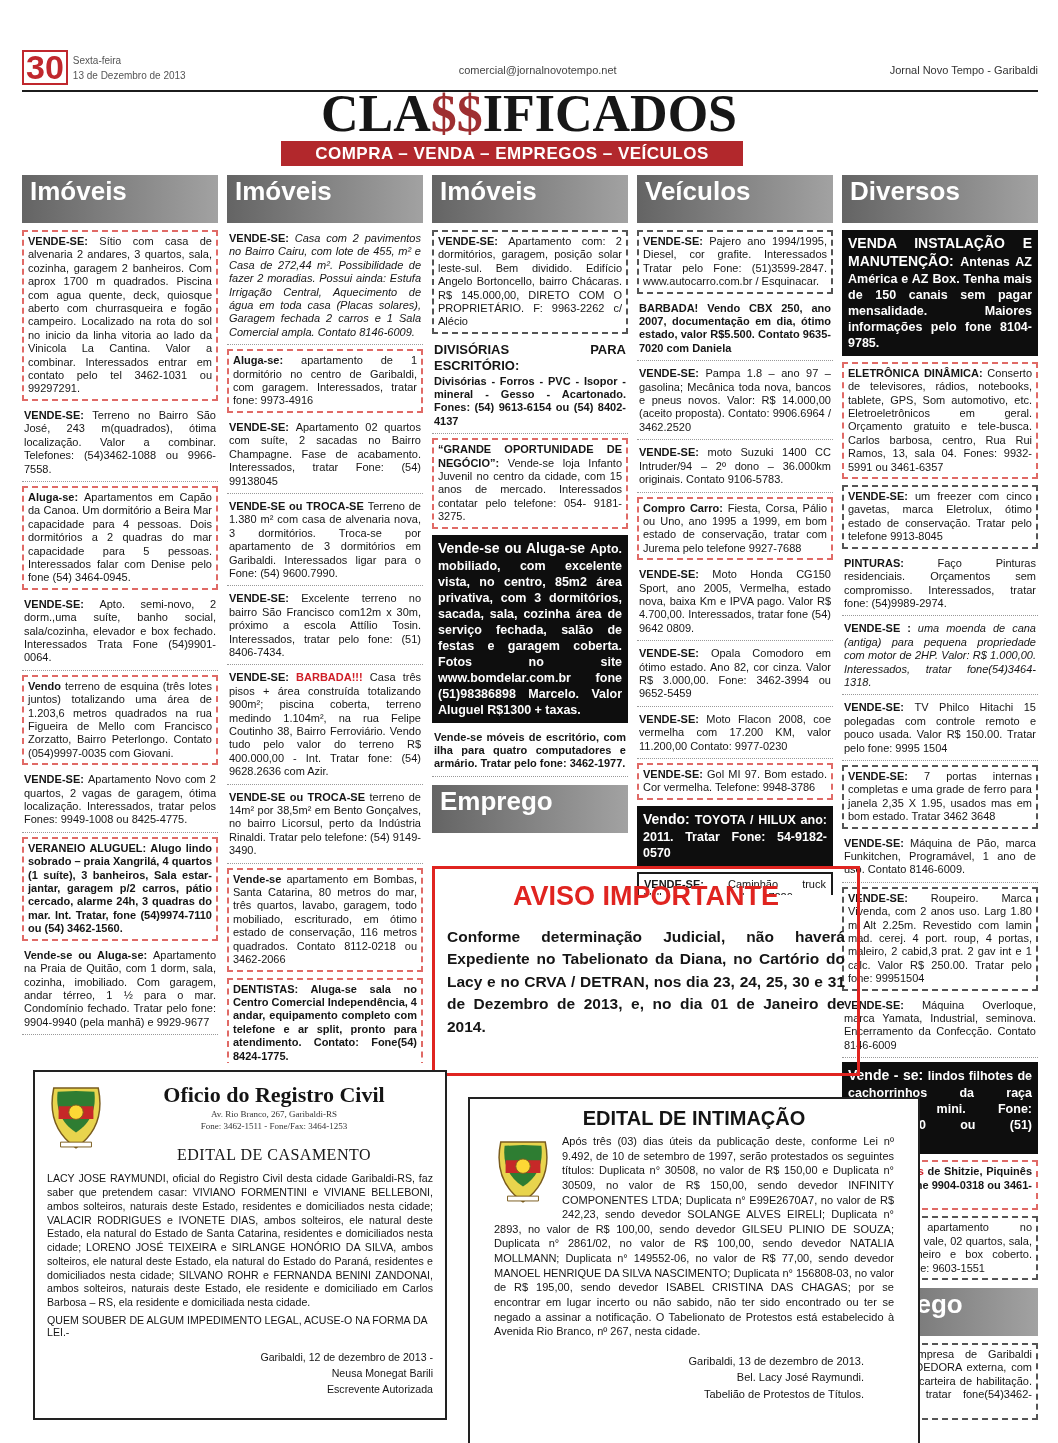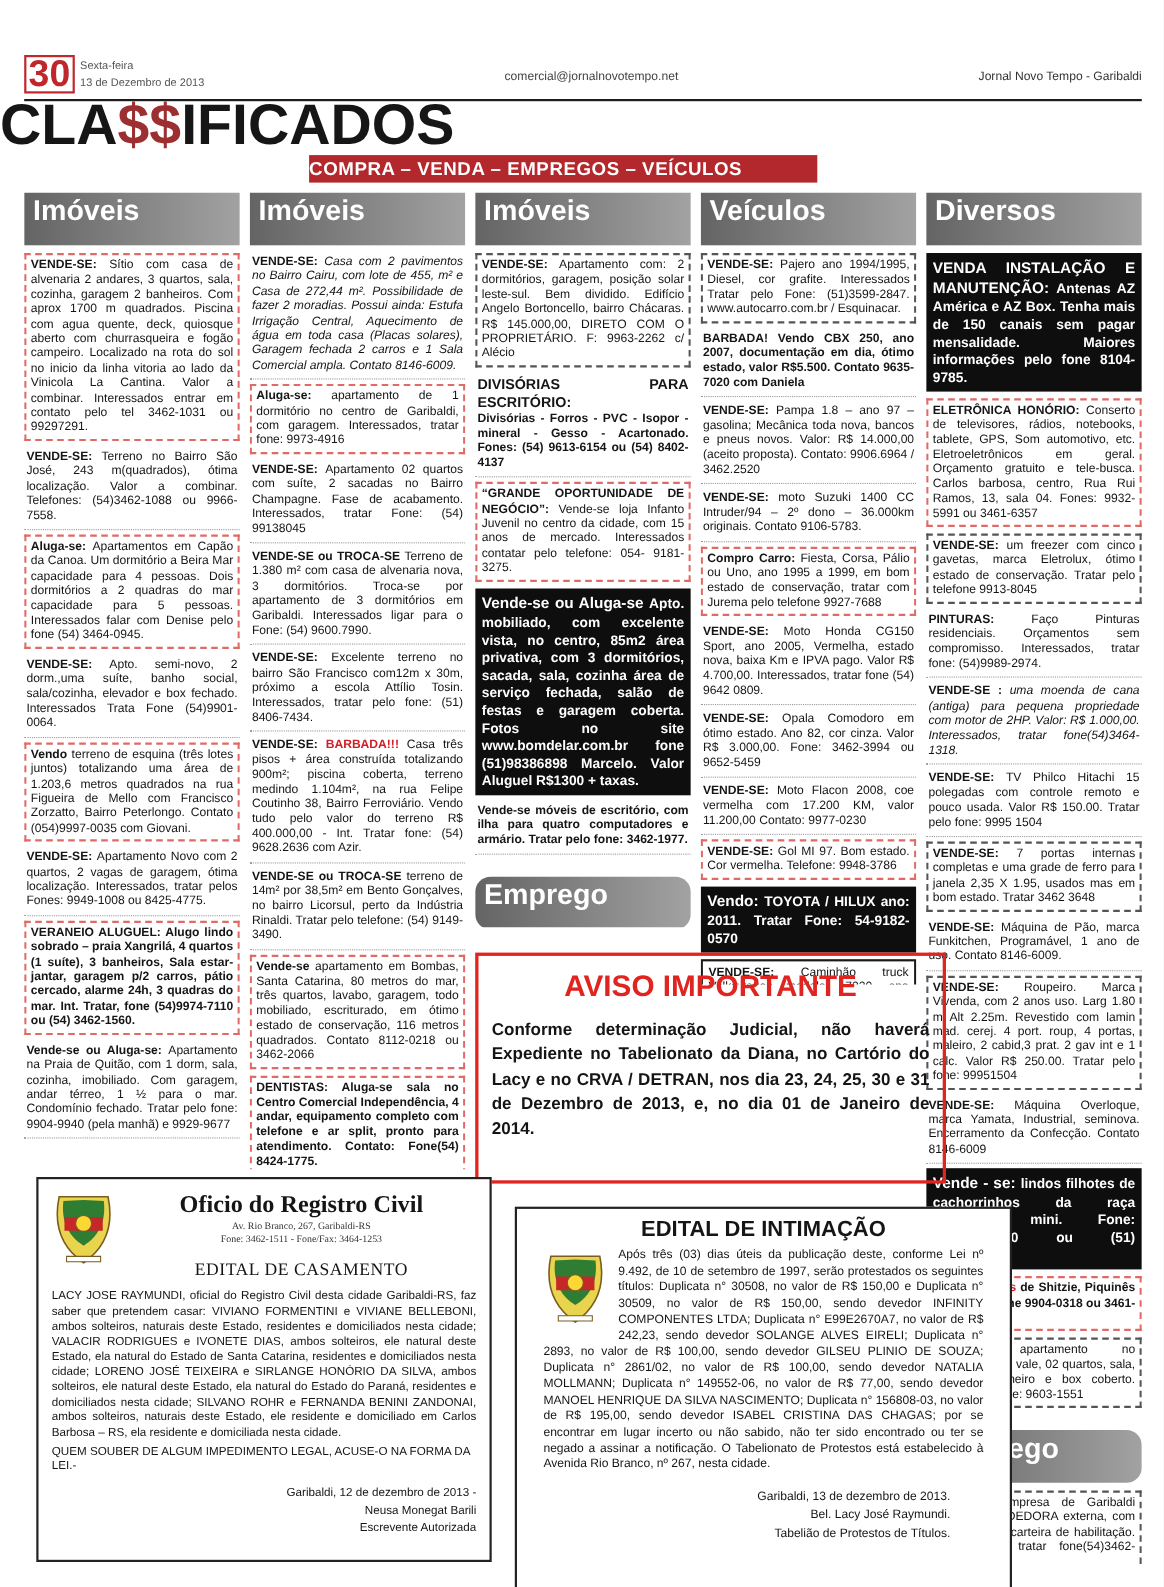--- a/index.html
+++ b/index.html
@@ -7,35 +7,35 @@
         font-family:"Liberation Sans","DejaVu Sans",sans-serif;color:#151515;overflow:hidden;}
   
   .masthead{position:absolute;left:22px;top:50px;width:1016px;height:40px;
             border-bottom:2px solid #1c1c1c;display:flex;align-items:flex-start;}
   .pageno{font-size:34px;font-weight:bold;color:#c0272d;border:2px solid #c0272d;
           line-height:0.92;padding:0 2px;margin-right:5px;}
   .dateblock{font-size:10px;color:#555;line-height:1.5;padding-top:3px;}
   .mh-center{flex:1;text-align:center;font-size:11px;color:#444;padding-top:14px;}
   .mh-right{font-size:11px;color:#333;padding-top:14px;}
   
-  .bigtitle{position:absolute;left:0;top:84px;width:100%;
-            font-size:52px;font-weight:800;letter-spacing:0px;color:#161616;}
+  .bigtitle{position:absolute;left:0;top:84px;width:100%;text-align:center;
+            font-size:52px;font-weight:800;letter-spacing:0px;color:#161616;font-family:Liberation Serif, serif;}
   .bigtitle .dd{color:#9e2f31;}
   .subbar{position:absolute;left:281px;top:141px;width:462px;height:25px;background:#b2282c;
-          color:#fff;font-weight:bold;font-size:17px;line-height:25px;letter-spacing:0.5px;}
+          color:#fff;font-weight:bold;font-size:17px;text-align:center;line-height:25px;letter-spacing:0.5px;}
   
   .col{position:absolute;top:175px;width:196px;overflow:hidden;}
   #col1{left:22px;height:893px;}
   #col2{left:227px;height:888px;}
   #col3{left:432px;height:668px;}
   #col4{left:637px;height:720px;}
   #col5{left:842px;height:1250px;}
   .col-header{background:linear-gradient(90deg,#646464,#a2a2a2);color:#fff;font-size:26px;
               font-weight:bold;padding:1px 8px 16px;margin-bottom:7px;}
-  .col-header.inner{margin-top:20px;border-radius:14px;}
+  .col-header.inner{margin-top:8px;}
   
   .ad{font-size:11px;line-height:1.22;text-align:justify;padding:2px 2px 5px;margin-bottom:4px;
       border-bottom:1px dotted #999;}
   .ad .lead{font-weight:bold;}
   .ad .red{color:#cf2028;}
   .ad-title{font-weight:bold;font-size:13px;margin-bottom:1px;}
   .ad.red-dashed{border:2px dashed #e06a66;padding:3px 4px;margin-bottom:6px;}
   .ad.black-dashed{border:2px dashed #555;padding:3px 4px;margin-bottom:6px;}
   .ad.solid{border:2px solid #1a1a1a;padding:4px 5px;margin-bottom:6px;}
   .ad.black-box{background:#0e0e0e;color:#fff;font-weight:bold;border:none;padding:5px 6px;
@@ -138,21 +138,21 @@
         <div class="ad plain"><span class="lead">VENDE-SE: </span>Moto Flacon 2008, coe vermelha com 17.200 KM, valor 11.200,00 Contato: 9977-0230</div>
         <div class="ad red-dashed"><span class="lead">VENDE-SE: </span>Gol MI 97. Bom estado. Cor vermelha. Telefone: 9948-3786</div>
         <div class="ad black-box"><span class="lead">Vendo: </span>TOYOTA / HILUX ano: 2011. Tratar Fone: 54-9182-0570</div>
         <div class="ad solid"><span class="lead">VENDE-SE: </span>Caminhão truck Volkswagen modelo 17220, ano 2000. Impecável com 11 pneus Michelin. Aceito carro na troca.  F: 9963-2262 c/ Alécio.</div>
       </div>
   </div>
   <div class="col" id="col5">
     <div class="col-header">Diversos</div>
     <div>
         <div class="ad black-box"><span class="lead">VENDA INSTALAÇÃO E MANUTENÇÃO: </span>Antenas AZ América e AZ Box. Tenha mais de 150 canais sem pagar mensalidade. Maiores informações pelo fone 8104-9785.</div>
-        <div class="ad red-dashed"><span class="lead">ELETRÔNICA HONÓRIO: </span>Conserto de televisores, rádios, notebooks, tablete, GPS, Som automotivo, etc. Eletroeletrônicos em geral. Orçamento gratuito e tele-busca. Carlos barbosa, centro, Rua Rui Ramos, 13, sala 04. Fones: 9932-5991 ou 3461-6357</div>
+        <div class="ad red-dashed"><span class="lead">ELETRÔNICA DINÂMICA: </span>Conserto de televisores, rádios, notebooks, tablete, GPS, Som automotivo, etc. Eletroeletrônicos em geral. Orçamento gratuito e tele-busca. Carlos barbosa, centro, Rua Rui Ramos, 13, sala 04. Fones: 9932-5991 ou 3461-6357</div>
         <div class="ad black-dashed"><span class="lead">VENDE-SE: </span>um freezer com cinco gavetas, marca Eletrolux, ótimo estado de conservação. Tratar pelo telefone 9913-8045</div>
         <div class="ad plain"><span class="lead">PINTURAS: </span>Faço Pinturas residenciais. Orçamentos sem compromisso. Interessados, tratar fone: (54)9989-2974.</div>
         <div class="ad plain italic"><span class="lead">VENDE-SE : </span>uma moenda de cana (antiga) para pequena propriedade com motor de 2HP. Valor: R$ 1.000,00. Interessados, tratar fone(54)3464-1318.</div>
         <div class="ad plain"><span class="lead">VENDE-SE: </span>TV Philco Hitachi 15 polegadas com controle remoto e pouco usada. Valor R$ 150.00. Tratar pelo fone: 9995 1504</div>
         <div class="ad black-dashed"><span class="lead">VENDE-SE: </span>7 portas internas completas e uma grade de ferro para janela 2,35 X 1.95, usados mas em bom estado. Tratar 3462 3648</div>
         <div class="ad plain"><span class="lead">VENDE-SE: </span>Máquina de Pão, marca Funkitchen, Programável, 1 ano de uso. Contato 8146-6009.</div>
         <div class="ad black-dashed"><span class="lead">VENDE-SE: </span>Roupeiro. Marca Vivenda, com 2 anos uso. Larg 1.80 m Alt 2.25m. Revestido com lamin mad. cerej. 4 port. roup, 4 portas, maleiro, 2 cabid,3 prat. 2 gav int e 1 calc. Valor R$ 250.00. Tratar pelo fone: 99951504</div>
         <div class="ad plain"><span class="lead">VENDE-SE: </span>Máquina Overloque, marca Yamata, Industrial, seminova. Encerramento da Confecção. Contato 8146-6009</div>
         <div class="ad black-box"><span class="lead">Vende - se: </span>lindos filhotes de cachorrinhos da raça yorkshire mini. Fone: (51)98303270 ou (51) 92316109.</div>
         <div class="ad red-dashed bold"><span class="lead red">Vendo filhotes </span>de Shitzie, Piquinês e Pug. Telefone 9904-0318 ou 3461-2082</div>

